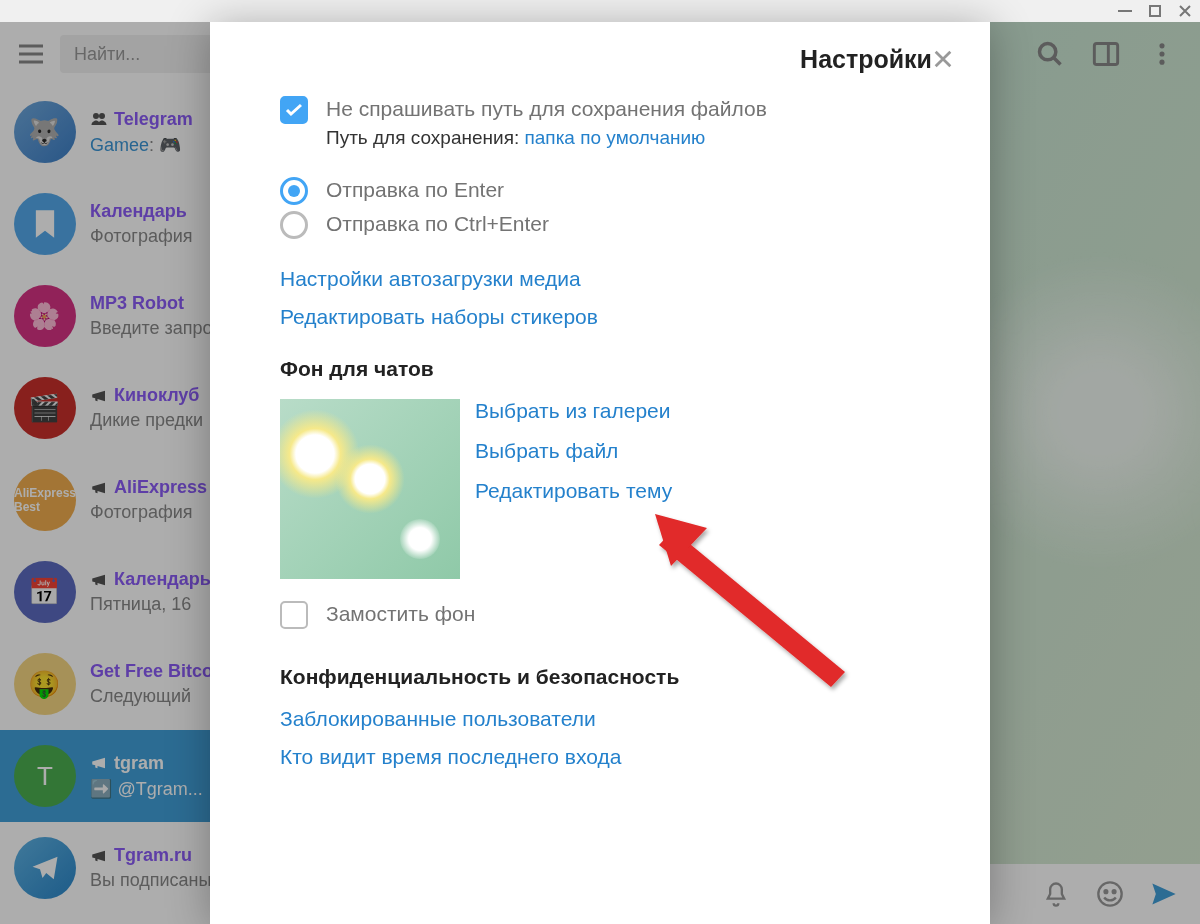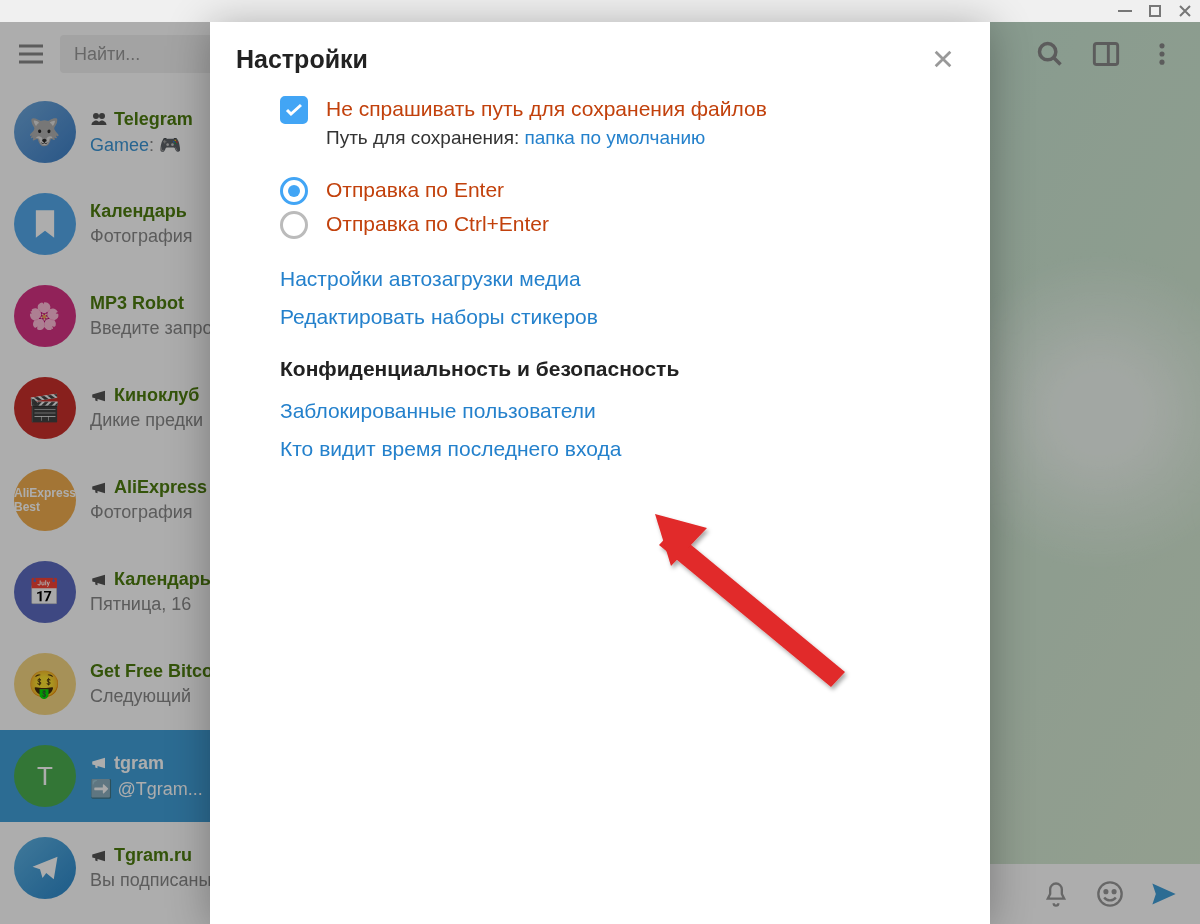--- a/index.html
+++ b/index.html
@@ -32,50 +32,50 @@
 .av-saved svg { fill: #fff; }
 .av-mp3 { background: #d63384; }
 .av-kino { background: #c9302c; }
 .av-ali { background: #f0ad4e; font-size: 12px; font-weight: 700; }
 .av-cal { background: #5c6bc0; }
 .av-bit { background: #f5d682; }
 .av-t { background: #4caf50; }
 .av-tgram { background: linear-gradient(135deg,#5fb3e4,#2b87c9); }
 .chat-info { flex: 1; overflow: hidden; min-width: 0; }
 .chat-title-row { display: flex; align-items: center; gap: 6px; overflow: hidden; }
-.chat-title { font-size: 18px; font-weight: 700; color: #4d7c0f; white-space: nowrap; overflow: hidden; text-overflow: clip; }
+.chat-title { font-size: 18px; font-weight: 700; color: #8b5cf6; white-space: nowrap; overflow: hidden; text-overflow: clip; }
 .chat-sub { font-size: 18px; color: #888; white-space: nowrap; overflow: hidden; text-overflow: clip; margin-top: 4px; }
 .chat-sub .sender { color: #3b96d6; }
 .chat-icon-ch { width: 18px; height: 18px; flex-shrink: 0; }
 
 
 .main { flex: 1; position: relative; background: linear-gradient(120deg, #a8d4ba 0%, #c9e5d3 40%, #d9ead3 100%); }
 .main-bg { position: absolute; inset: 0; overflow: hidden; }
 .flower { position: absolute; background: radial-gradient(circle, rgba(255,255,255,0.65) 20%, rgba(255,255,255,0.3) 45%, transparent 70%); border-radius: 50%; filter: blur(4px); }
 .main-top { position: absolute; top: 0; right: 0; left: 0; height: 64px; display: flex; align-items: center; justify-content: flex-end; gap: 28px; padding-right: 24px; }
 .top-icon { width: 28px; height: 28px; color: #888; cursor: pointer; }
 .main-bottom { position: absolute; bottom: 0; left: 0; right: 0; height: 60px; background: #fff; display: flex; align-items: center; justify-content: flex-end; gap: 26px; padding-right: 22px; }
 .bot-icon { width: 28px; height: 28px; color: #999; cursor: pointer; }
 .send-icon { color: #419fd9; }
 
 
 .modal { position: absolute; z-index: 10; top: 0; left: 210px; width: 780px; height: 902px; background: #fff; box-shadow: 0 4px 40px rgba(0,0,0,0.3); overflow: hidden; }
-.modal-header { height: 74px; display: flex; align-items: center; justify-content: space-between; padding: 0 36px 0 26px; }
+.modal-header { height: 74px; display: flex; align-items: center; justify-content: flex-end; padding: 0 36px 0 26px; }
 .modal-title { font-size: 25px; font-weight: 600; color: #222; }
 .modal-close { width: 22px; height: 22px; color: #999; cursor: pointer; }
 .modal-body { padding: 0 8px 0 70px; height: calc(100% - 74px); overflow: hidden; }
 
 .row { display: flex; align-items: flex-start; gap: 18px; margin-bottom: 6px; }
 .checkbox { width: 28px; height: 28px; border-radius: 5px; border: 2px solid #bbb; flex-shrink: 0; display: flex; align-items: center; justify-content: center; background: #fff; cursor: pointer; }
 .checkbox.checked { background: #42a5f5; border-color: #42a5f5; }
 .checkbox.checked svg { stroke: #fff; }
 .radio { width: 28px; height: 28px; border-radius: 50%; border: 3px solid #bbb; flex-shrink: 0; display: flex; align-items: center; justify-content: center; cursor: pointer; }
 .radio.selected { border-color: #42a5f5; }
 .radio.selected::after { content: ''; width: 12px; height: 12px; border-radius: 50%; background: #42a5f5; }
-.opt-label { font-size: 21px; color: #c2410c; padding-top: 1px; }
+.opt-label { font-size: 21px; color: #737373; padding-top: 1px; }
 .opt-sub { font-size: 19px; color: #333; margin-top: 6px; }
 .link { color: #2481cc; cursor: pointer; }
 .link-row { font-size: 21px; color: #2481cc; cursor: pointer; margin-bottom: 14px; }
 .section-title { font-size: 21px; font-weight: 700; color: #222; margin-bottom: 18px; }
 .block { margin-bottom: 36px; }
 .bg-row { display: flex; gap: 15px; align-items: flex-start; }
 .bg-thumb { width: 180px; height: 180px; background: linear-gradient(135deg,#b8dcc8,#8fc9a8); position: relative; overflow: hidden; }
 .tf { position: absolute; border-radius: 50%; }
 .bg-links { display: flex; flex-direction: column; gap: 16px; }
 .bg-links .link-row { margin-bottom: 0; }
@@ -297,20 +297,39 @@
         <div class="row" style="">
           <div class="radio"></div>
           <div class="opt-label">Отправка по Ctrl+Enter</div>
         </div>
         <div style="margin-top:28px">
           <div class="link-row">Настройки автозагрузки медиа</div>
           <div class="link-row">Редактировать наборы стикеров</div>
         </div>
       </div>
 
+      <div class="block">
+        <div class="section-title">Фон для чатов</div>
+        <div class="bg-row">
+          <div class="bg-thumb">
+            <div class="tf" style="left:-10px;top:10px;width:90px;height:90px;background:radial-gradient(circle,#fff 30%,#f6e98a 40%,transparent 70%)"></div>
+            <div class="tf" style="left:55px;top:45px;width:70px;height:70px;background:radial-gradient(circle,#fff 30%,#f6e98a 40%,transparent 70%)"></div>
+            <div class="tf" style="left:120px;top:120px;width:40px;height:40px;background:radial-gradient(circle,#fff 40%,transparent 75%)"></div>
+          </div>
+          <div class="bg-links">
+            <div class="link-row">Выбрать из галереи</div>
+            <div class="link-row">Выбрать файл</div>
+            <div class="link-row">Редактировать тему</div>
+          </div>
+        </div>
+        <div class="row" style="margin-top:22px">
+          <div class="checkbox"></div>
+          <div class="opt-label">Замостить фон</div>
+        </div>
+      </div>
 
       <div class="block">
         <div class="section-title">Конфиденциальность и безопасность</div>
         <div class="link-row">Заблокированные пользователи</div>
         <div class="link-row">Кто видит время последнего входа</div>
       </div>
 
     </div>
   </div>
 

